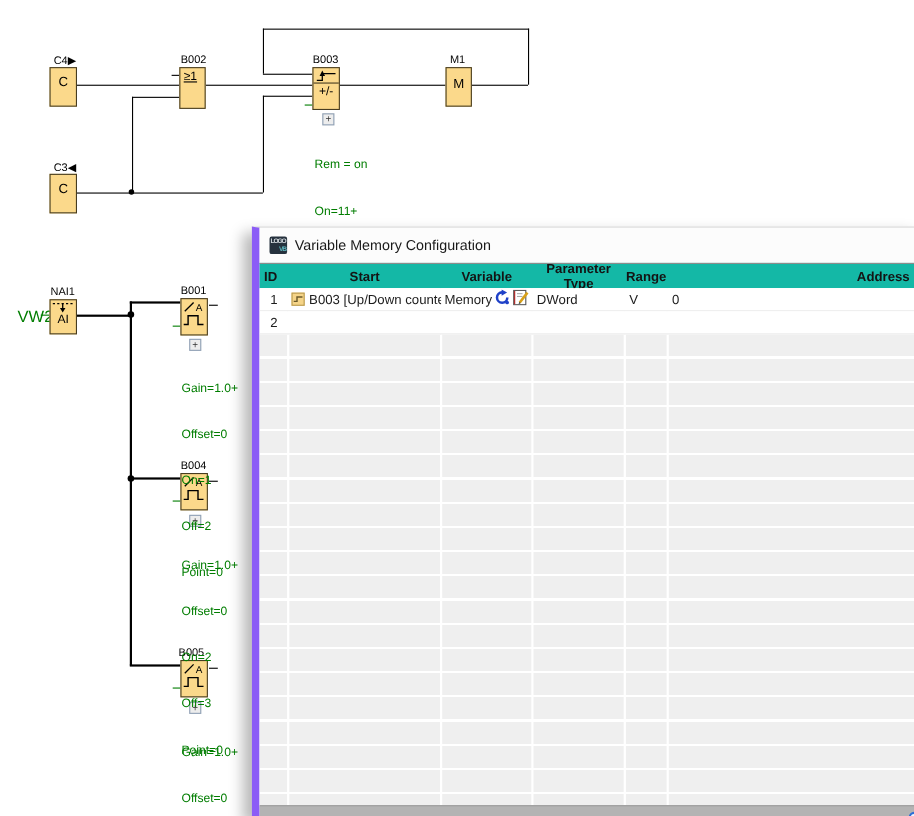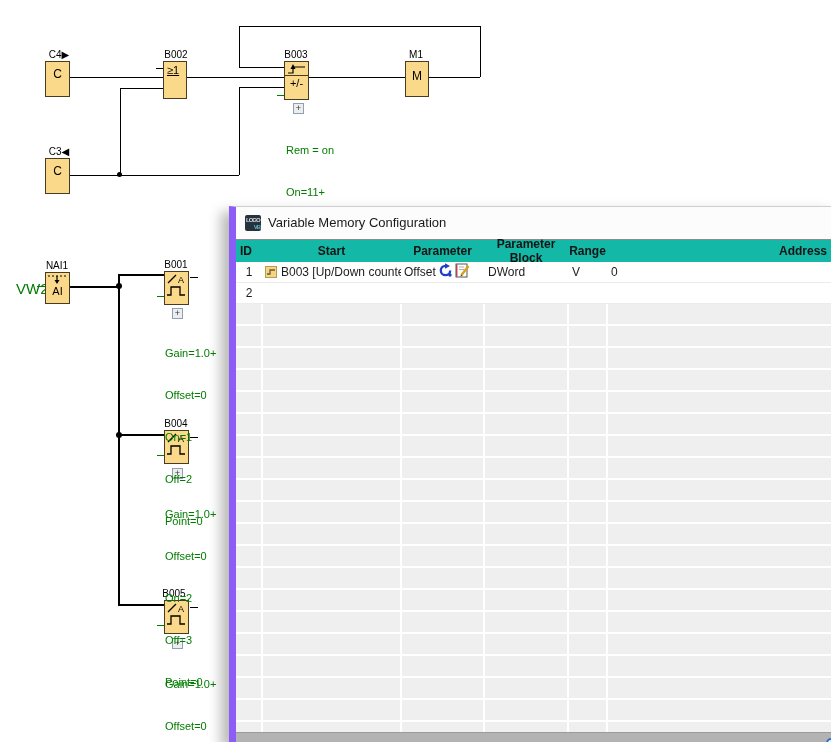--- a/index.html
+++ b/index.html
@@ -228,22 +228,22 @@
       <div class="title-icon">
         <span class="t1">LOGO</span>
         <span class="t2">VB</span>
       </div>
       <div class="title-text">Variable Memory Configuration</div>
     </div>
 
     <div class="thead">
       <div class="th c-id">ID</div>
       <div class="th c-block">Start</div>
-      <div class="th c-param">Parameter</div>
-      <div class="th c-ptype">Parameter Block</div>
+      <div class="th c-param">Variable</div>
+      <div class="th c-ptype">Parameter Type</div>
       <div class="th c-range">Range</div>
       <div class="th c-addr">Address</div>
     </div>
 
     <div class="tbody">
       <div class="grid-area"></div>
       <div class="vsep" style="left:25px"></div>
       <div class="vsep" style="left:164px"></div>
       <div class="vsep" style="left:247px"></div>
       <div class="vsep" style="left:331px"></div>
@@ -258,21 +258,21 @@
         <div class="td c-id">1</div>
         <div class="td c-block">
           <span class="mini-blk">
               <svg width="10" height="10" viewBox="0 0 10 10">
                 <polyline points="1,7 4,7 4,3 9,3" fill="none" stroke="#6b5a2a" stroke-width="1.3"></polyline>
               </svg>
             </span>
           <span>B003 [Up/Down counter]</span>
         </div>
         <div class="td c-param">
-          <span>Offset</span>
+          <span>Memory</span>
           <span class="cell-icon"><svg width="15" height="15" viewBox="0 0 15 15">
                 <path d="M12.2 7.5 A4.7 4.7 0 1 1 7.5 2.8" fill="none" stroke="#1f41c8" stroke-width="2.3"></path>
                 <polygon points="7,0.2 12,3 7,5.8" fill="#1f41c8"></polygon>
                 <circle cx="12" cy="12" r="1.7" fill="#1f41c8"></circle>
               </svg></span>
           <span class="cell-icon"><svg width="15" height="15" viewBox="0 0 15 15">
                 <rect x="1" y="1" width="11" height="13" fill="#fff" stroke="#555" stroke-width="1"></rect>
                 <line x1="1.8" y1="1.5" x2="1.8" y2="13.5" stroke="#b03030" stroke-width="1.2"></line>
                 <line x1="4" y1="4" x2="9" y2="4" stroke="#999" stroke-width="0.8"></line>
                 <line x1="4" y1="6.5" x2="9" y2="6.5" stroke="#999" stroke-width="0.8"></line>

